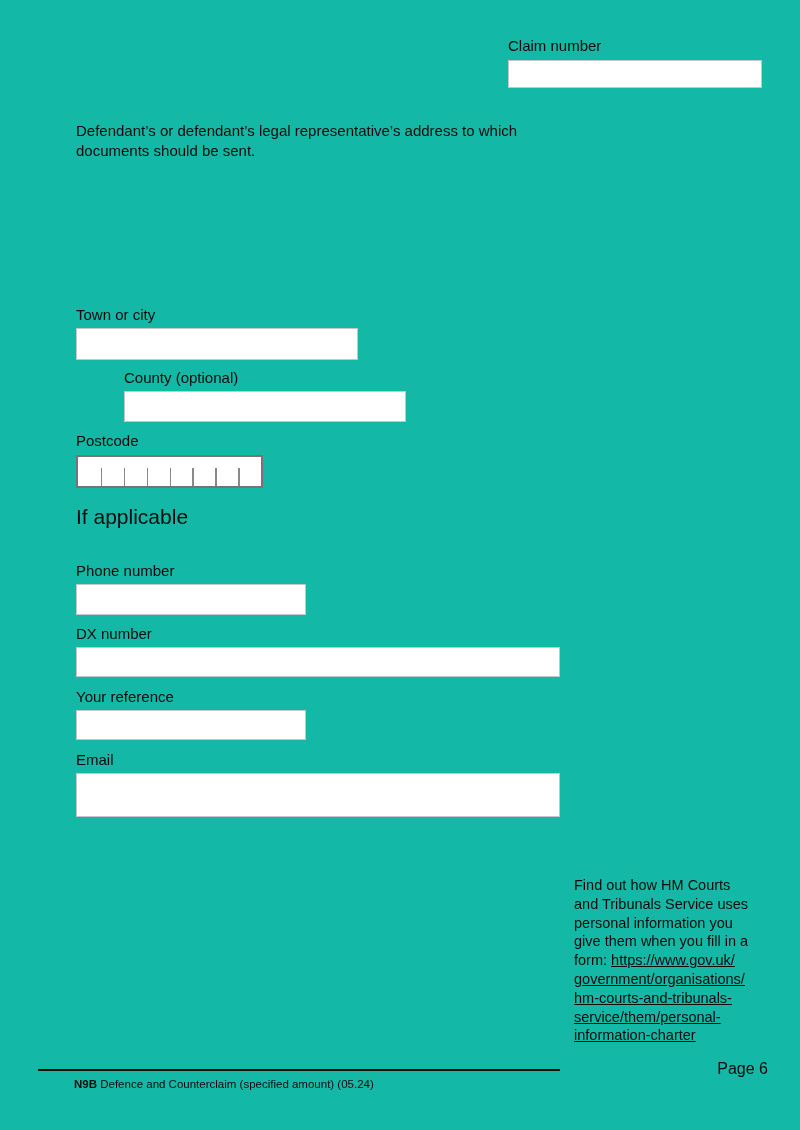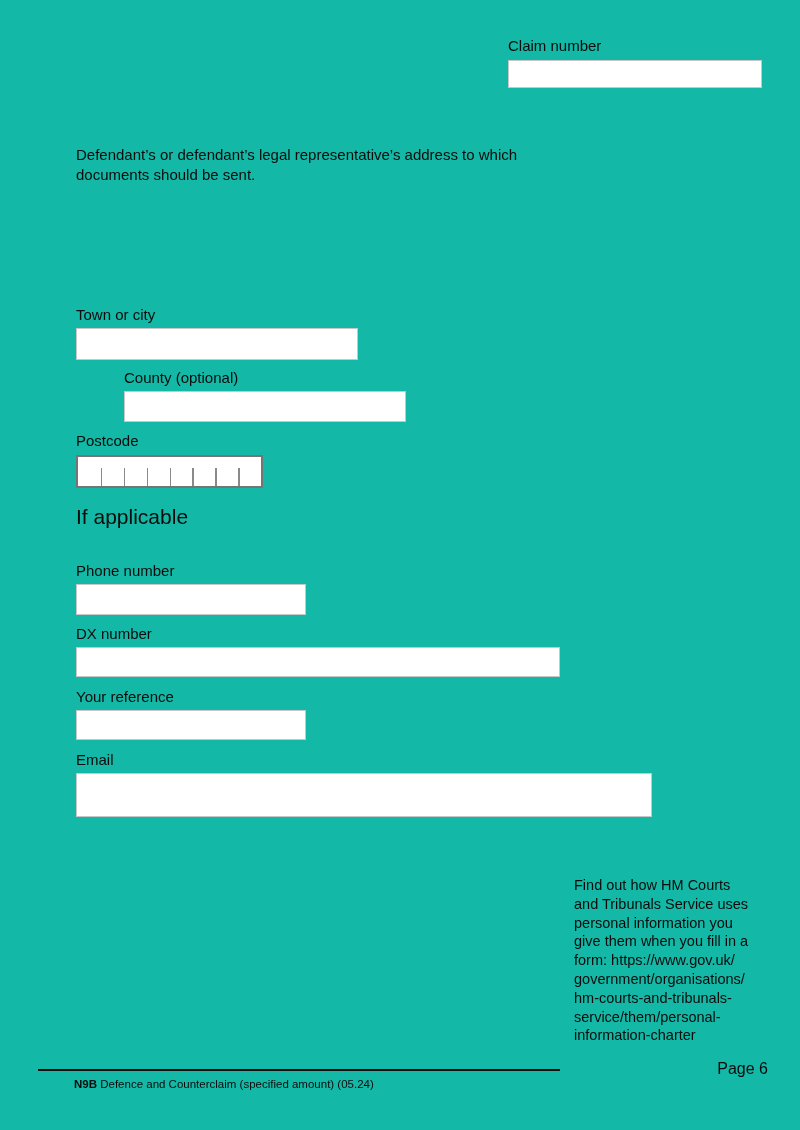--- a/index.html
+++ b/index.html
@@ -44,21 +44,20 @@
   .claim-block { position: absolute; left: 508px; top: 37px; width: 254px; }
   .claim-block .text-input { height: 28px; margin-top: 5px; }
 
   
   .intro {
     position: absolute;
     left: 76px; top: 121px;
     width: 492px;
     font-size: 15px;
     line-height: 20px;
-    margin-top: 24px;
   }
 
   .section-heading {
     position: absolute;
     left: 76px; top: 508px;
     font-size: 21px;
     line-height: 18px;
   }
 
   
@@ -82,20 +81,21 @@
   .privacy {
     position: absolute;
     left: 574px; top: 876px;
     width: 200px;
     font-size: 14.5px;
     line-height: 18.8px;
     color: #0b0c0c;
   }
   .privacy a {
     color: #0b0c0c;
+    text-decoration: underline;
     cursor: pointer;
   }
 
   
   .page-number {
     position: absolute;
     right: 32px; top: 1060px;
     font-size: 16px;
   }
   .footer-rule {
@@ -161,21 +161,21 @@
   <div class="field" style="top:625px; width:484px;">
     <span class="label">DX number</span>
     <input class="text-input" style="height: 30px;" type="text" value="">
   </div>
 
   <div class="field" style="top:688px; width:230px;">
     <span class="label">Your reference</span>
     <input class="text-input" style="height: 30px;" type="text" value="">
   </div>
 
-  <div class="field" style="top:751px; width:576px;">
+  <div class="field" style="top:751px; width:484px;">
     <span class="label">Email</span>
     <input class="text-input" style="height: 44px;" type="text" value="">
   </div>
 
   <div class="privacy">
       <div>Find out how HM Courts</div>
       <div>and Tribunals Service uses</div>
       <div>personal information you</div>
       <div>give them when you fill in a</div>
       <div>form: <a>https://www.gov.uk/</a></div>

